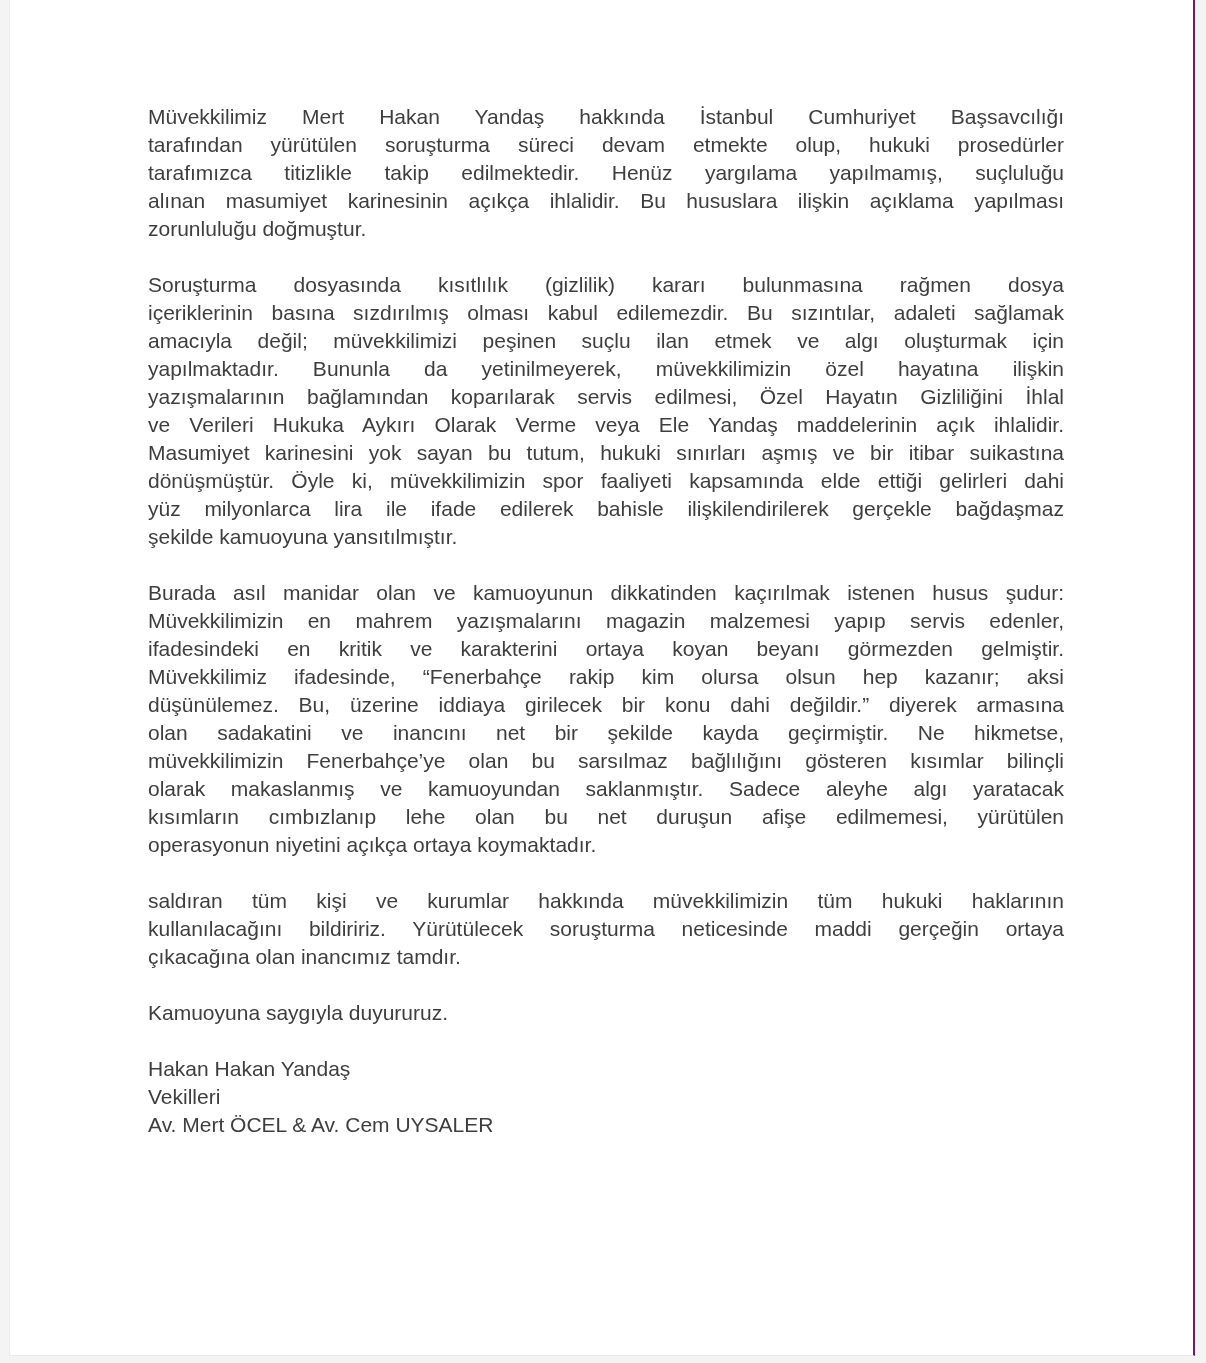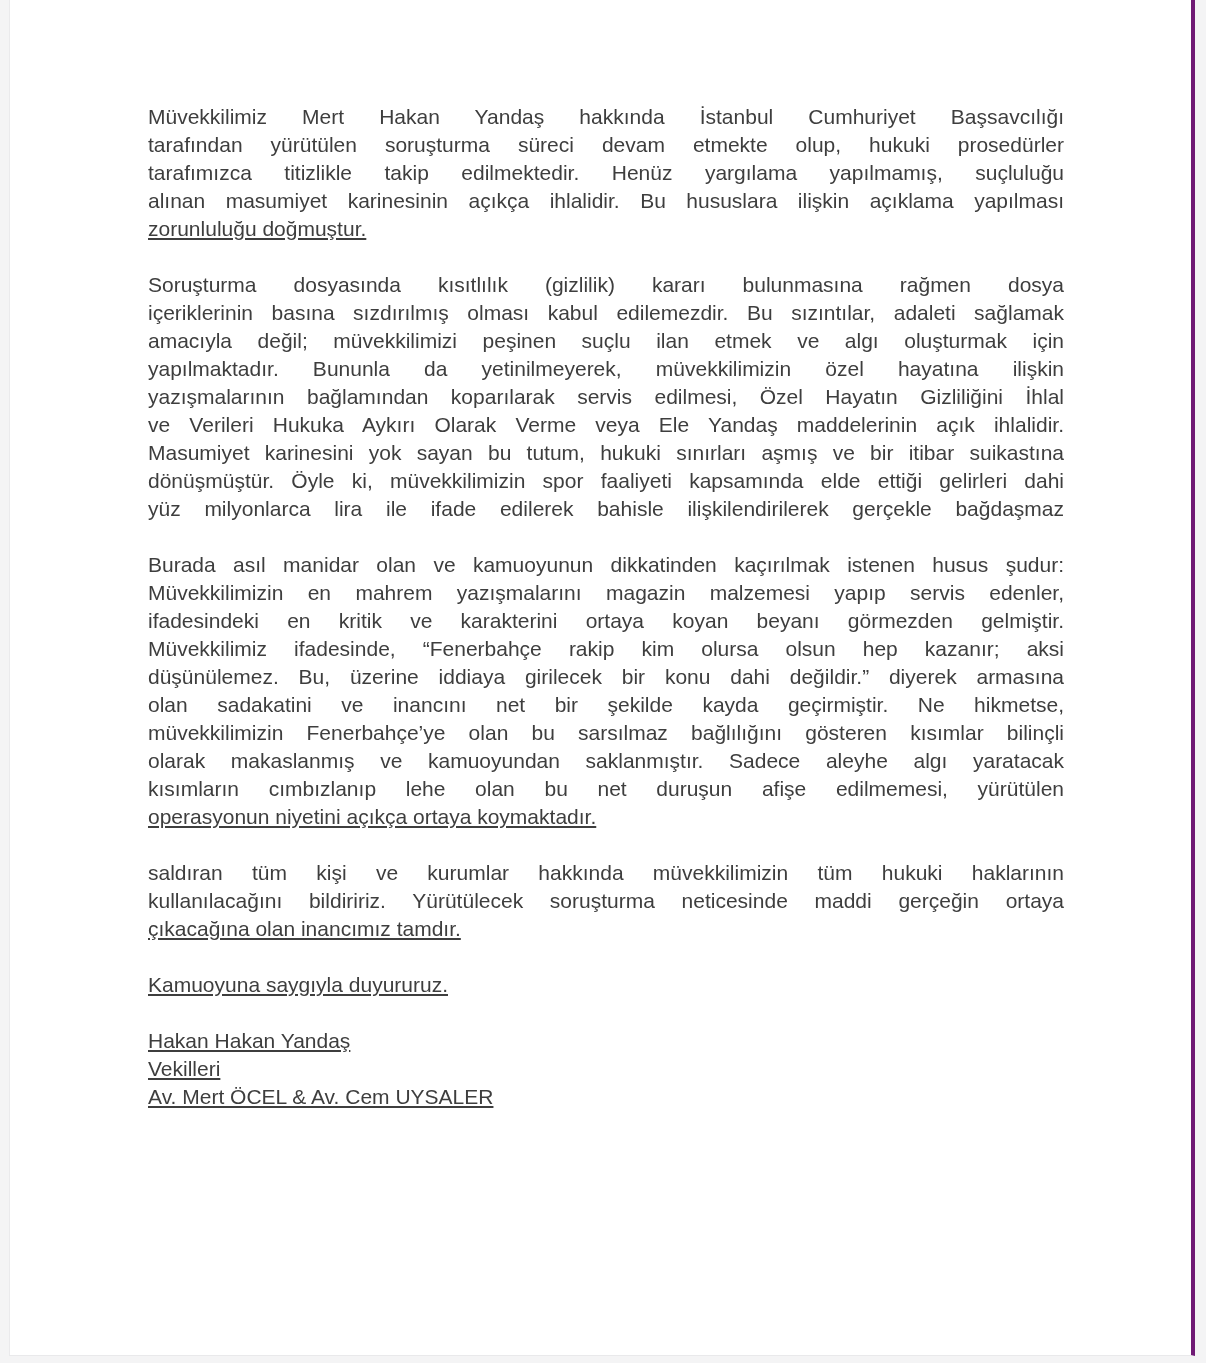--- a/index.html
+++ b/index.html
@@ -15,21 +15,21 @@
     overflow: hidden;
   }
   .paper {
     position: absolute;
     left: 9px;
     top: 0;
     width: 1186px;
     height: 1356px;
     background: #ffffff;
     border-left: 1px solid #eaeaec;
-    border-right: 4px solid #701a75;
+    border-right: 2px solid #701a75;
     border-bottom: 1px solid #e9e9eb;
     box-sizing: border-box;
   }
   .doc-body {
     position: absolute;
     left: 138px;
     top: 103px;
     width: 916px;
     color: #3e3e3e;
     font-size: 21px;
@@ -40,21 +40,20 @@
   }
   .line {
     text-align: justify;
     text-align-last: justify;
     white-space: normal;
     height: 28px;
     overflow: hidden;
   }
   .line.line-end {
     text-align-last: left;
-    text-decoration: underline;
   }
 </style>
 </head>
 <body>
 
 <div class="paper">
   <div class="doc-body">
       <div class="paragraph">
         <div class="line">Müvekkilimiz Mert Hakan Yandaş hakkında İstanbul Cumhuriyet Başsavcılığı</div>
         <div class="line">tarafından yürütülen soruşturma süreci devam etmekte olup, hukuki prosedürler</div>
@@ -65,20 +64,21 @@
       <div class="paragraph">
         <div class="line">Soruşturma dosyasında kısıtlılık (gizlilik) kararı bulunmasına rağmen dosya</div>
         <div class="line">içeriklerinin basına sızdırılmış olması kabul edilemezdir. Bu sızıntılar, adaleti sağlamak</div>
         <div class="line">amacıyla değil; müvekkilimizi peşinen suçlu ilan etmek ve algı oluşturmak için</div>
         <div class="line">yapılmaktadır. Bununla da yetinilmeyerek, müvekkilimizin özel hayatına ilişkin</div>
         <div class="line">yazışmalarının bağlamından koparılarak servis edilmesi, Özel Hayatın Gizliliğini İhlal</div>
         <div class="line">ve Verileri Hukuka Aykırı Olarak Verme veya Ele Yandaş maddelerinin açık ihlalidir.</div>
         <div class="line">Masumiyet karinesini yok sayan bu tutum, hukuki sınırları aşmış ve bir itibar suikastına</div>
         <div class="line">dönüşmüştür. Öyle ki, müvekkilimizin spor faaliyeti kapsamında elde ettiği gelirleri dahi</div>
         <div class="line">yüz milyonlarca lira ile ifade edilerek bahisle ilişkilendirilerek gerçekle bağdaşmaz</div>
+        <div class="line line-end">şekilde kamuoyuna yansıtılmıştır.</div>
       </div>
       <div class="paragraph">
         <div class="line">Burada asıl manidar olan ve kamuoyunun dikkatinden kaçırılmak istenen husus şudur:</div>
         <div class="line">Müvekkilimizin en mahrem yazışmalarını magazin malzemesi yapıp servis edenler,</div>
         <div class="line">ifadesindeki en kritik ve karakterini ortaya koyan beyanı görmezden gelmiştir.</div>
         <div class="line">Müvekkilimiz ifadesinde, “Fenerbahçe rakip kim olursa olsun hep kazanır; aksi</div>
         <div class="line">düşünülemez. Bu, üzerine iddiaya girilecek bir konu dahi değildir.” diyerek armasına</div>
         <div class="line">olan sadakatini ve inancını net bir şekilde kayda geçirmiştir. Ne hikmetse,</div>
         <div class="line">müvekkilimizin Fenerbahçe’ye olan bu sarsılmaz bağlılığını gösteren kısımlar bilinçli</div>
         <div class="line">olarak makaslanmış ve kamuoyundan saklanmıştır. Sadece aleyhe algı yaratacak</div>

